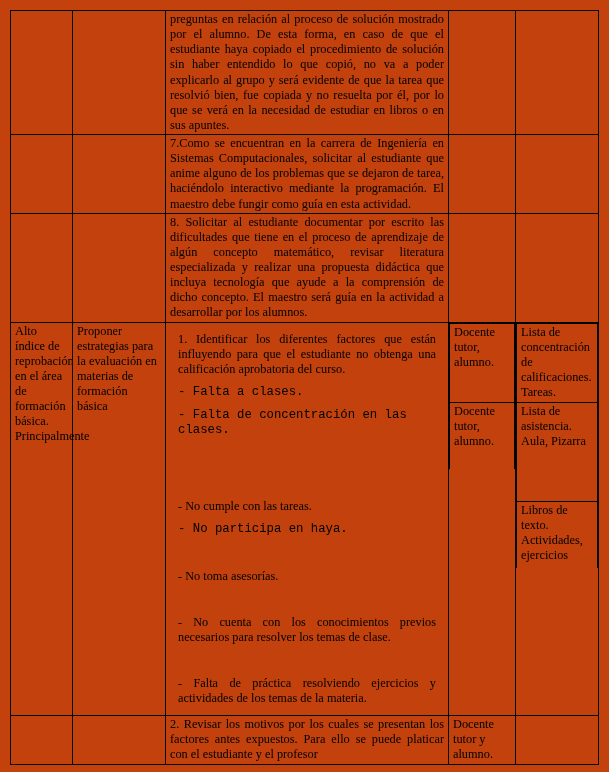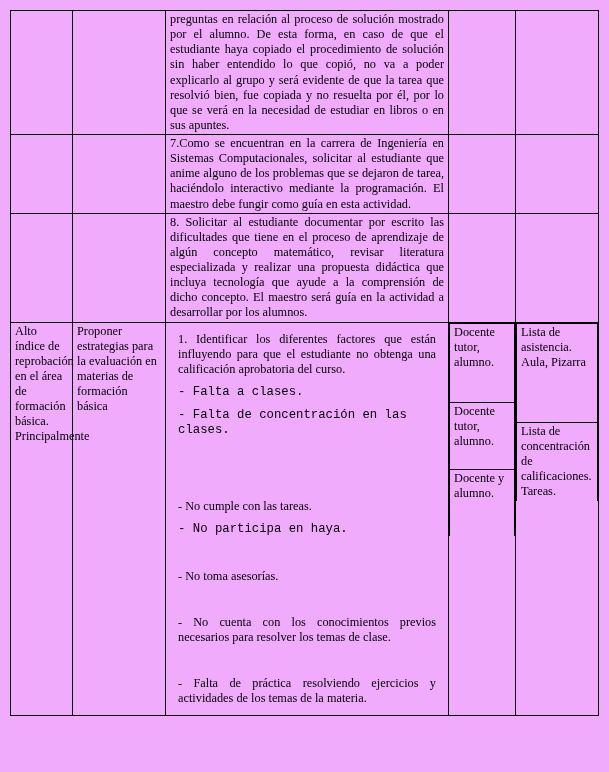--- a/index.html
+++ b/index.html
@@ -11,21 +11,21 @@
     width: 609px;
     height: 772px;
     font-family: "Liberation Serif", "DejaVu Serif", serif;
     color: #000000;
     overflow: hidden;
   }
   .page {
     position: relative;
     width: 609px;
     height: 772px;
-    background: #f0abfc;
+    background: #c2410c;
   }
   table.doc-table {
     position: absolute;
     left: 10px;
     top: 10px;
     width: 588px;
     border-collapse: collapse;
     table-layout: fixed;
   }
   table.doc-table td {
@@ -127,37 +127,44 @@
         </td>
         <td class="nopad">
           <table class="subgrid">
             <tbody>
               <tr>
                 <td style="height:76px">Docente tutor, alumno.</td>
               </tr>
               <tr>
                 <td style="height:64px">Docente tutor, alumno.</td>
               </tr>
-              <tr>
-                <td style="height:64px">Docente y alumno.</td>
-              </tr>
             </tbody>
           </table>
         </td>
         <td class="nopad">
           <table class="subgrid">
             <tbody>
               <tr>
+                <td style="height:76px" class="nowrapish">Lista de concentración de calificaciones. Tareas.</td>
+              </tr>
+              <tr>
                 <td style="height:96px" class="nowrapish">Lista de asistencia. Aula, Pizarra</td>
               </tr>
               <tr>
-                <td style="height:76px" class="nowrapish">Lista de concentración de calificaciones. Tareas.</td>
+                <td style="height:64px" class="nowrapish">Libros de texto. Actividades, ejercicios</td>
               </tr>
             </tbody>
           </table>
         </td>
       </tr>
 
+      <tr>
+        <td></td>
+        <td class="italic"></td>
+        <td class="justify">2. Revisar los motivos por los cuales se presentan los factores antes expuestos. Para ello se puede platicar con el estudiante y el profesor</td>
+        <td>Docente tutor y alumno.</td>
+        <td></td>
+      </tr>
 
     </tbody>
   </table>
 
 </div>
 
 </body></html>

